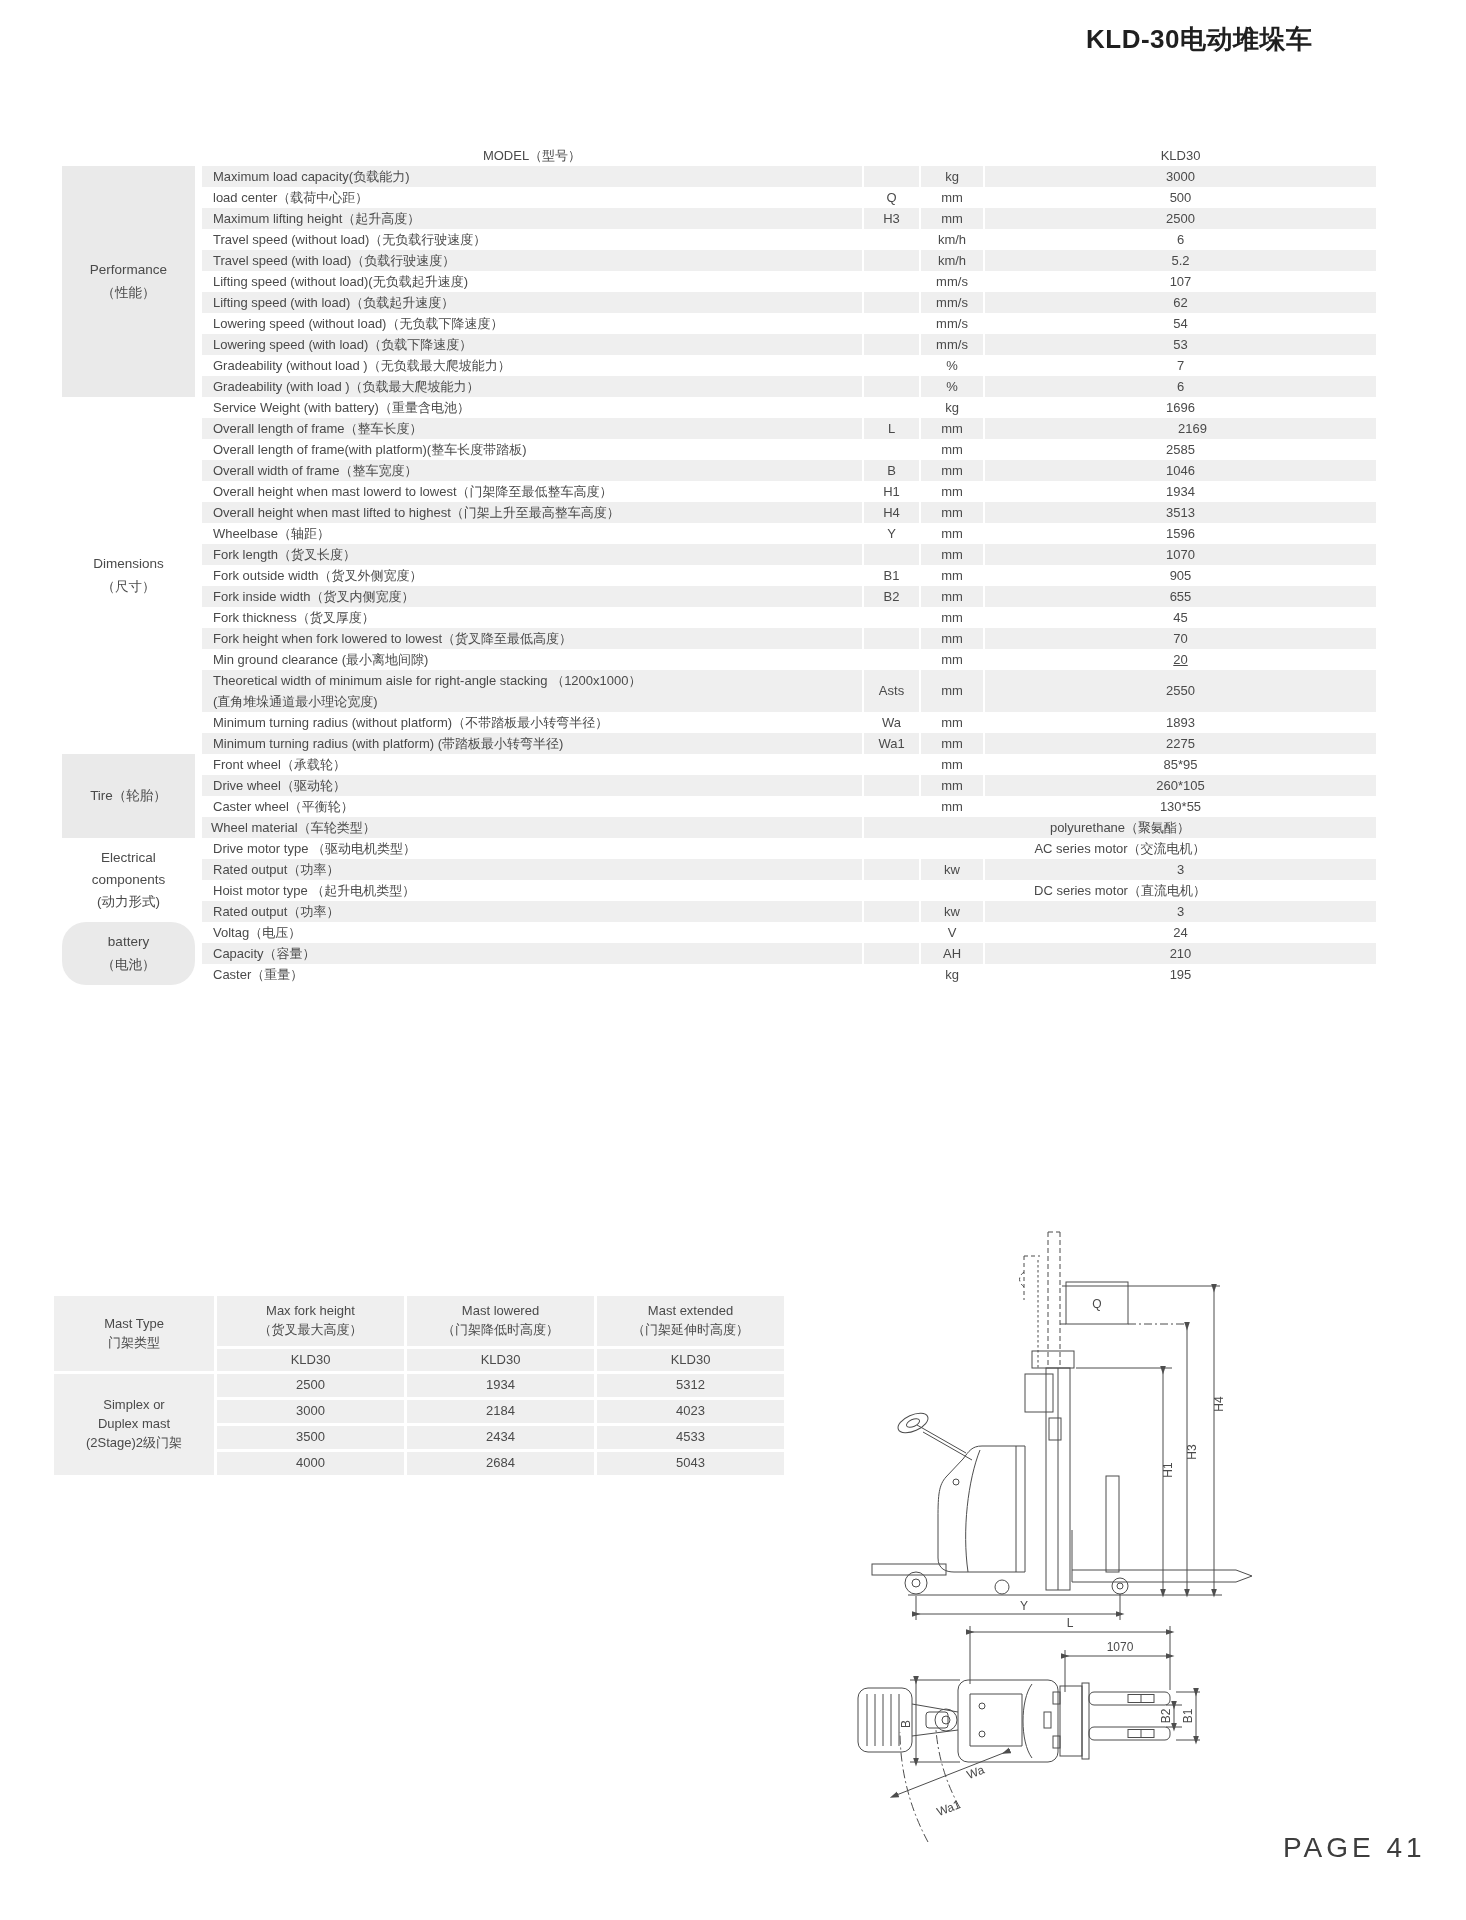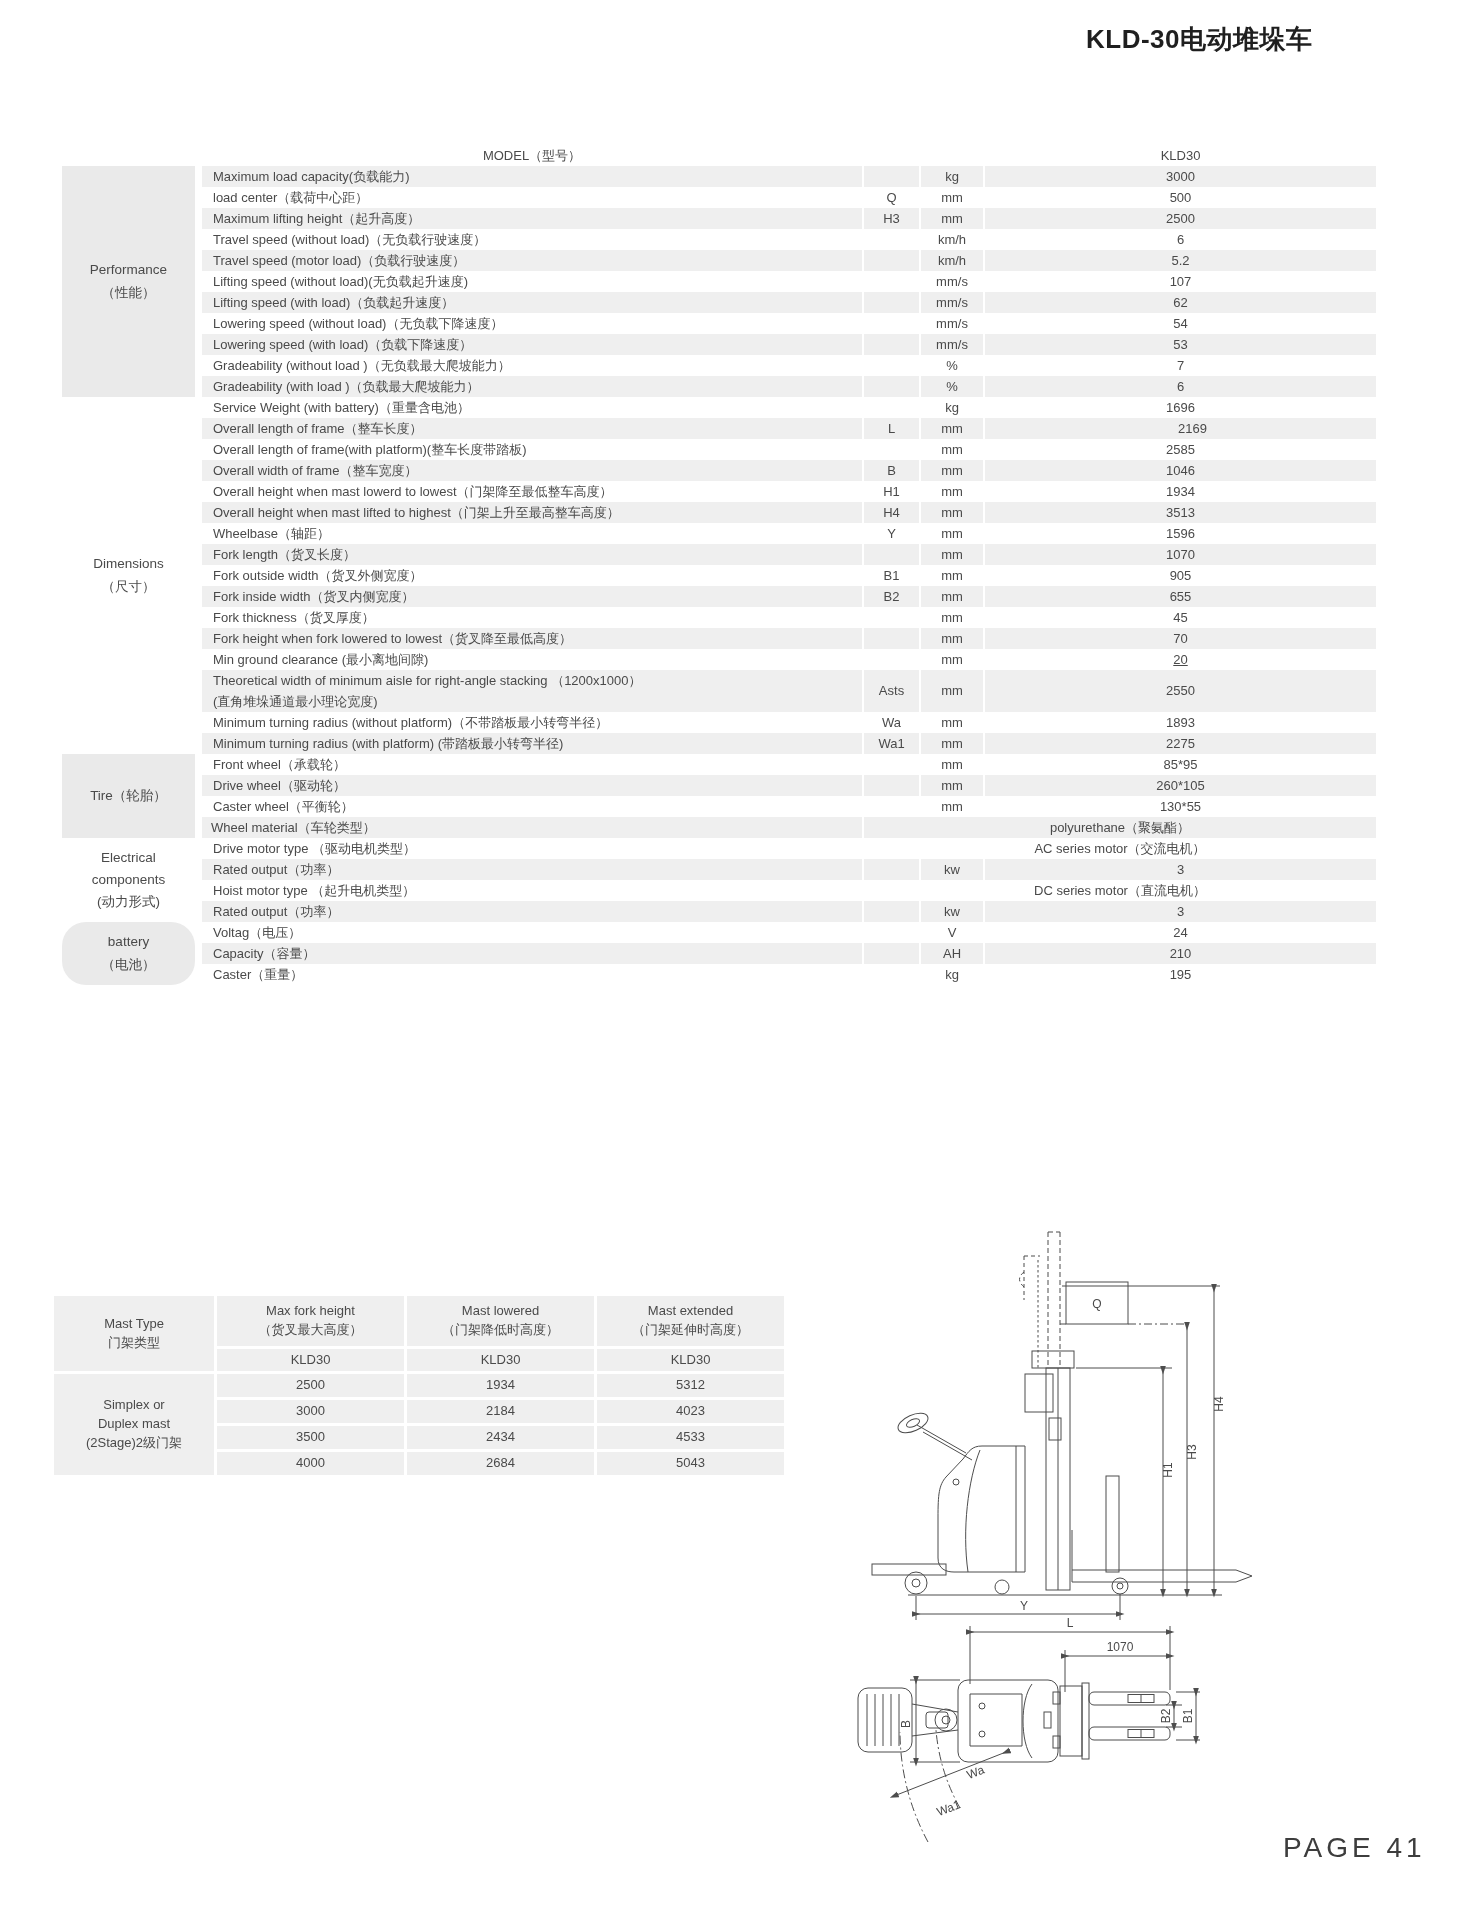--- a/index.html
+++ b/index.html
@@ -49,21 +49,21 @@
     <div class="cell c" style="grid-area: 3 / 7;">mm</div>
     <div class="cell c" style="grid-area: 3 / 9;">500</div>
     <div class="cell lab g" style="grid-area: 4 / 3;">Maximum lifting height（起升高度）</div>
     <div class="cell c g" style="grid-area: 4 / 5;">H3</div>
     <div class="cell c g" style="grid-area: 4 / 7;">mm</div>
     <div class="cell c g" style="grid-area: 4 / 9;">2500</div>
     <div class="cell lab" style="grid-area: 5 / 3;">Travel speed (without load)（无负载行驶速度）</div>
     <div class="cell c" style="grid-area: 5 / 5;"></div>
     <div class="cell c" style="grid-area: 5 / 7;">km/h</div>
     <div class="cell c" style="grid-area: 5 / 9;">6</div>
-    <div class="cell lab g" style="grid-area: 6 / 3;">Travel speed (motor load)（负载行驶速度）</div>
+    <div class="cell lab g" style="grid-area: 6 / 3;">Travel speed (with load)（负载行驶速度）</div>
     <div class="cell c g" style="grid-area: 6 / 5;"></div>
     <div class="cell c g" style="grid-area: 6 / 7;">km/h</div>
     <div class="cell c g" style="grid-area: 6 / 9;">5.2</div>
     <div class="cell lab" style="grid-area: 7 / 3;">Lifting speed (without load)(无负载起升速度)</div>
     <div class="cell c" style="grid-area: 7 / 5;"></div>
     <div class="cell c" style="grid-area: 7 / 7;">mm/s</div>
     <div class="cell c" style="grid-area: 7 / 9;">107</div>
     <div class="cell lab g" style="grid-area: 8 / 3;">Lifting speed (with load)（负载起升速度）</div>
     <div class="cell c g" style="grid-area: 8 / 5;"></div>
     <div class="cell c g" style="grid-area: 8 / 7;">mm/s</div>

